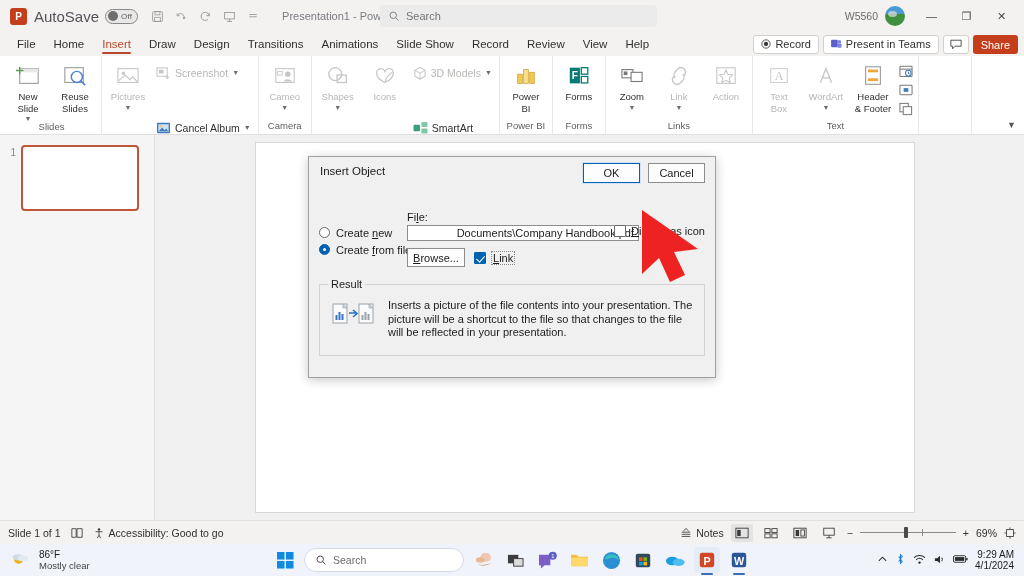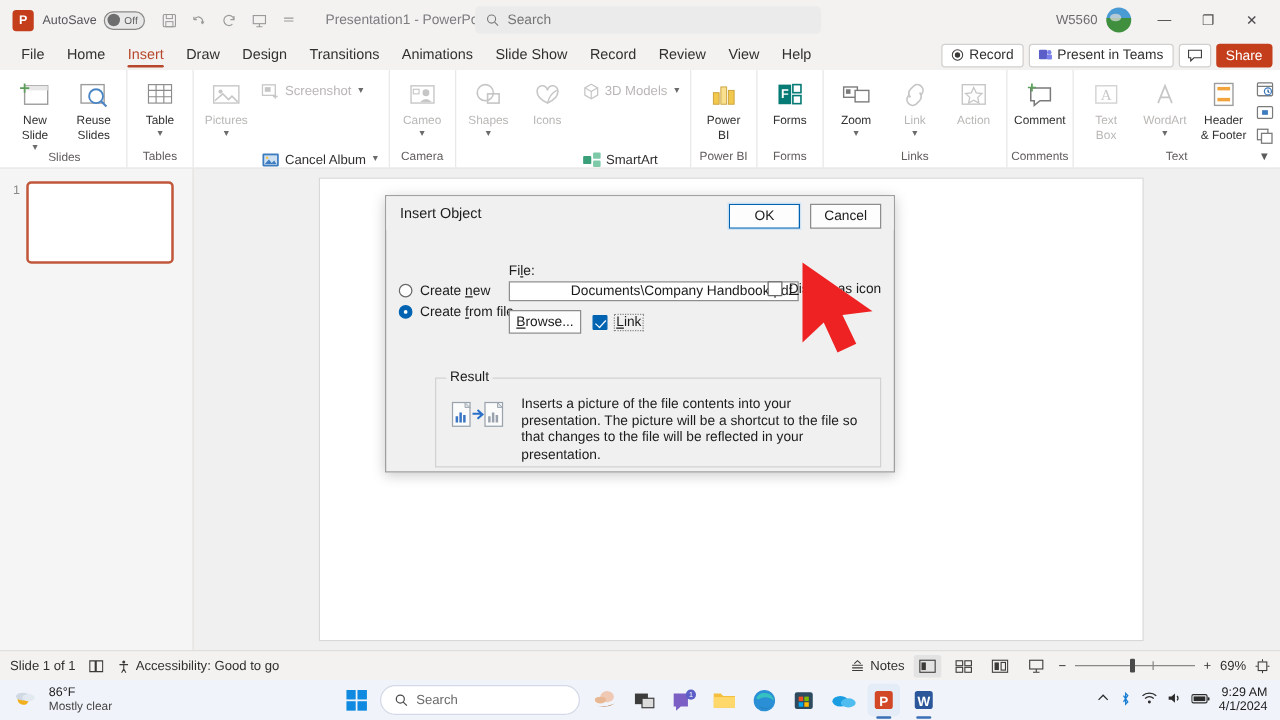--- a/index.html
+++ b/index.html
@@ -17,21 +17,21 @@
   .titlebar {
     height: 32px; background: #f3f2f1; display: flex; align-items: center;
     padding: 0 4px; position: relative;
   }
   .ppt-logo {
     width: 17px; height: 17px; border-radius: 3px; background: #c43e1c;
     color: #fff; font-size: 10px; font-weight: bold; display: flex;
     align-items: center; justify-content: center; margin: 0 7px 0 6px;
     flex: none;
   }
-  .autosave-label { font-size: 10px; color: #55545a; margin-right: 6px; white-space: nowrap; }
+  .autosave-label { font-size: 15px; color: #55545a; margin-right: 6px; white-space: nowrap; }
   .toggle {
     width: 33px; height: 15px; border-radius: 8px; background: #e8e8e8;
     border: 1px solid #8a8886; display: flex; align-items: center;
     padding: 0 2px; position: relative; flex: none; text-align: center;
   }
   .toggle .knob { width: 10px; height: 10px; border-radius: 50%; background: #6e6e6e; }
   .toggle .off-text { font-size: 8px; color: #5b5b5b; margin-left: 3px; letter-spacing: .2px; }
   .qat { display: flex; align-items: center; gap: 2px; margin-left: 8px; }
   .qat-btn {
     width: 22px; height: 22px; display: flex; align-items: center;
@@ -197,23 +197,22 @@
   .checkbox.checked { background: #0063b1; border-color: #0063b1; }
   .checkbox.checked::after {
     content: ""; position: absolute; left: 3px; top: 1px; width: 4px; height: 7px;
     border: solid #fff; border-width: 0 1.6px 1.6px 0; transform: rotate(42deg);
   }
   .chk-label { font-size: 11px; color: #1b1b1b; border: 1px dotted #8a8a8a; padding: 0 1px; }
   .display-icon-row {
     position: absolute; right: 10px; top: 41px; display: flex; align-items: center; gap: 5px;
   }
   .fieldset {
-    position: absolute; left: 10px; top: 118px; right: 10px; height: 72px;
+    position: absolute; left: 10px; top: 100px; right: 10px; height: 72px;
     border: 1px solid #d2d2d2;
-    margin-left: 29px;
   }
   .fieldset-legend {
     position: absolute; left: 8px; top: -7px; background: #f0f0f0; padding: 0 3px;
     font-size: 11px; color: #1b1b1b;
   }
   .fieldset-inner { display: flex; gap: 12px; padding: 14px 10px 0 12px; }
   .result-text { font-size: 11px; line-height: 13.5px; color: #1b1b1b; }
   .dlg-footer {
     position: absolute; right: 10px; bottom: 9px; display: flex; gap: 8px;
   }
@@ -414,35 +413,20 @@
                 <rect x="3" y="4" width="20" height="16" fill="#fff" stroke="#9c9c9c" stroke-width="1.2"></rect>
                 <circle cx="16" cy="14" r="6" fill="none" stroke="#4a86c5" stroke-width="1.6"></circle>
                 <path d="M20 18 L25 23" stroke="#4a86c5" stroke-width="1.8"></path>
               </svg>
             </span>
             <span class="cap">Reuse</span>
             <span class="cap">Slides</span>
           </div>
         </div>
         <div class="rgroup-label">Slides</div>
-      </div>
-      <div class="rgroup">
-        <div class="rgroup-items">
-          <div class="bigbtn">
-            <span class="glyph">
-              <svg width="26" height="24" viewBox="0 0 28 26">
-                <rect x="4" y="4" width="20" height="16" fill="#fff" stroke="#8c8c8c" stroke-width="1"></rect>
-                <path d="M4 9h20 M4 14.5h20 M10.6 4v16 M17.3 4v16" stroke="#8c8c8c" stroke-width="1"></path>
-              </svg>
-            </span>
-            <span class="cap">Table</span>
-            <span class="chev">▼</span>
-          </div>
-        </div>
-        <div class="rgroup-label">Tables</div>
       </div>
       <div class="rgroup">
         <div class="rgroup-items">
           <div class="bigbtn disabled">
             <span class="glyph">
               <svg width="26" height="22" viewBox="0 0 28 24">
                 <rect x="3" y="4" width="22" height="15" fill="none" stroke="#c6c6c6" stroke-width="1.2"></rect>
                 <circle cx="9" cy="9" r="1.8" fill="#c6c6c6"></circle>
                 <path d="M4 17 L11 11 L16 16 L19 13 L24 18" fill="none" stroke="#c6c6c6" stroke-width="1.3"></path>
               </svg>
@@ -613,34 +597,20 @@
                 <path d="M14 5.5 l2.2 4.6 l5 .6 l-3.7 3.4 l1 5 l-4.5-2.5 l-4.5 2.5 l1-5 l-3.7-3.4 l5-.6z" fill="none" stroke="#c6c6c6" stroke-width="1.1"></path>
               </svg>
             </span>
             <span class="cap">Action</span>
           </div>
         </div>
         <div class="rgroup-label">Links</div>
       </div>
       <div class="rgroup">
         <div class="rgroup-items">
-          <div class="bigbtn">
-            <span class="glyph">
-              <svg width="26" height="24" viewBox="0 0 28 26">
-                <path d="M6 7h17v11h-9l-5 4v-4H6z" fill="#fff" stroke="#7a7a7a" stroke-width="1.3"></path>
-                <path d="M7 3v7 M3.5 6.5h7" stroke="#5a9e5a" stroke-width="1.5"></path>
-              </svg>
-            </span>
-            <span class="cap">Comment</span>
-          </div>
-        </div>
-        <div class="rgroup-label">Comments</div>
-      </div>
-      <div class="rgroup">
-        <div class="rgroup-items">
           <div class="bigbtn disabled">
             <span class="glyph">
               <svg width="26" height="24" viewBox="0 0 28 26">
                 <rect x="5" y="5" width="18" height="15" fill="none" stroke="#d2d2d2" stroke-width="1.2"></rect>
                 <text x="14" y="17" font-size="13" fill="#c6c6c6" text-anchor="middle" font-family="Liberation Serif, serif">A</text>
               </svg>
             </span>
             <span class="cap">Text</span>
             <span class="cap">Box</span>
           </div>

